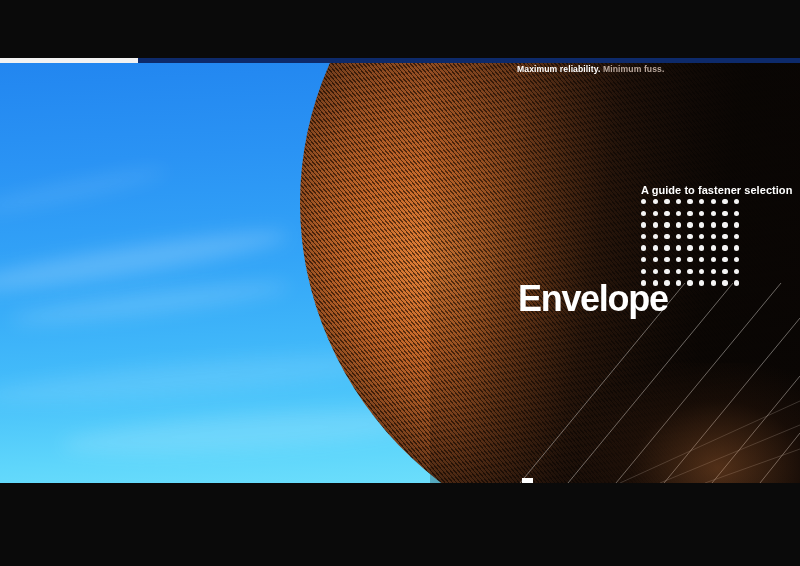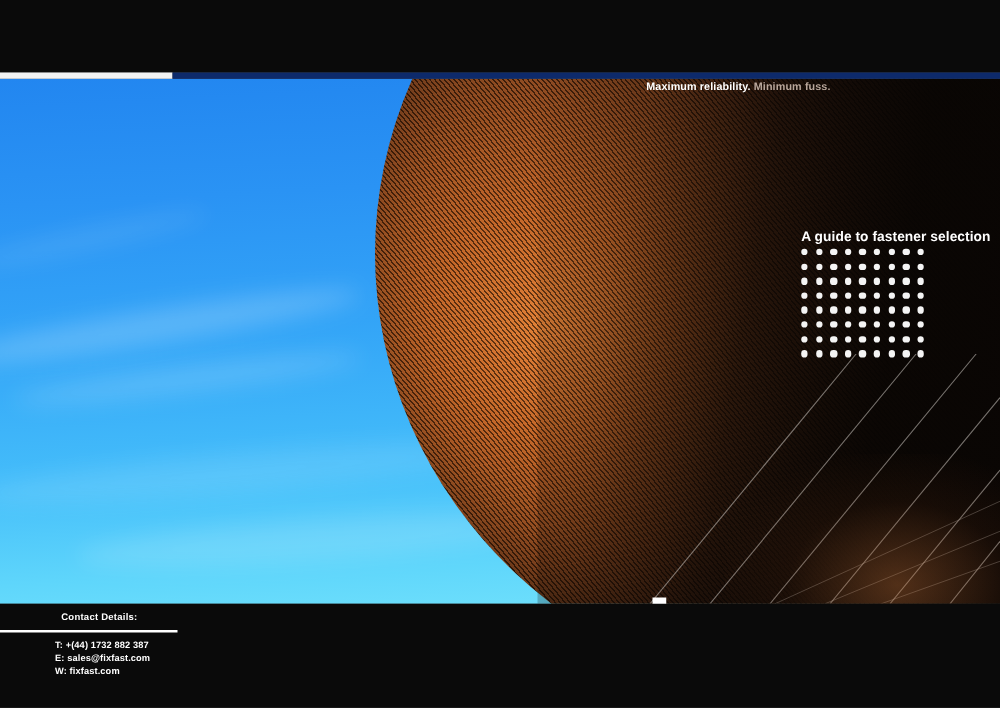--- a/index.html
+++ b/index.html
@@ -380,30 +380,22 @@
       <i style="background: rgb(244, 244, 244);"></i>
       <i style="background: rgb(244, 244, 244);"></i>
       <i style="background: rgb(244, 244, 244);"></i>
       <i style="background: rgb(244, 244, 244);"></i>
       <i style="background: rgb(244, 244, 244);"></i>
       <i style="background: rgb(244, 244, 244);"></i>
       <i style="background: rgb(244, 244, 244);"></i>
     </div>
 
   <div class="headline" id="headline">
+      <span>Envelope</span>
     </div>
 
 
   <div class="accent-square"></div>
 
   <div class="footer-band"></div>
 
-  <div class="contact-box">
-    <div class="contact-title">Contact Details:</div>
-    <div class="contact-rule"></div>
-    <div class="contact-lines" id="contactlines">
-        <span>T: +(44) 1732 882 387</span>
-        <span>E: sales@fixfast.com</span>
-        <span>W: fixfast.com</span>
-      </div>
-  </div>
 
 </div>
 
 </body></html>

